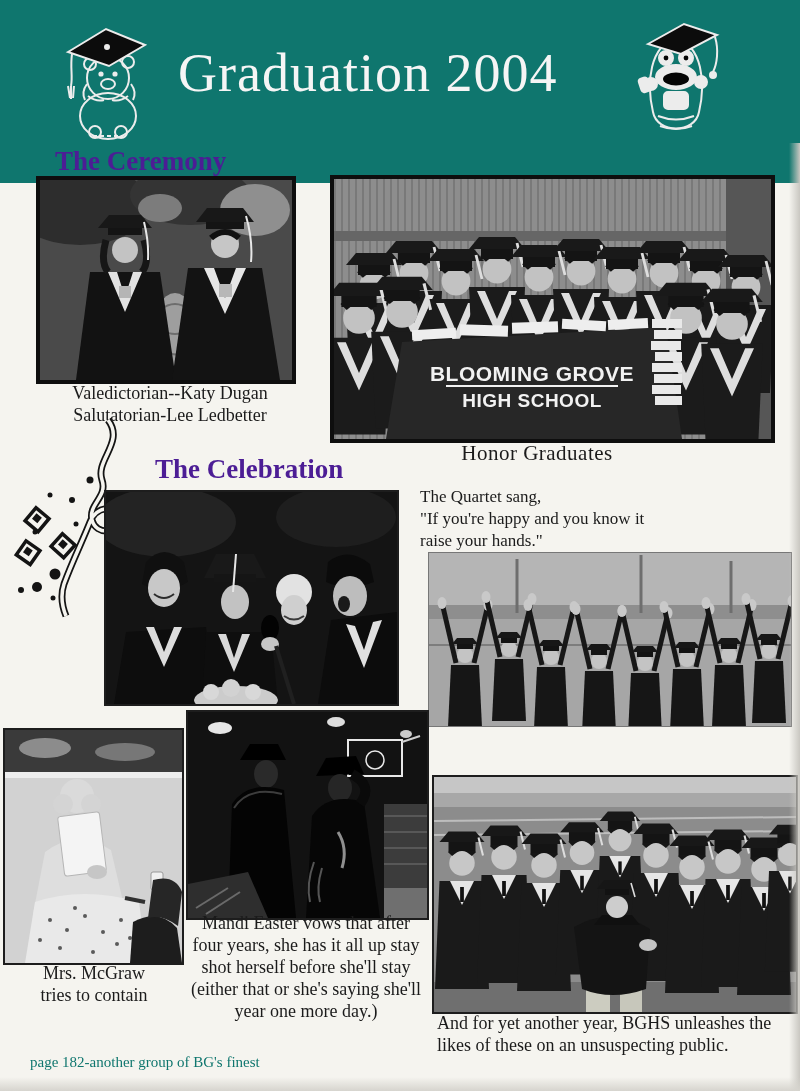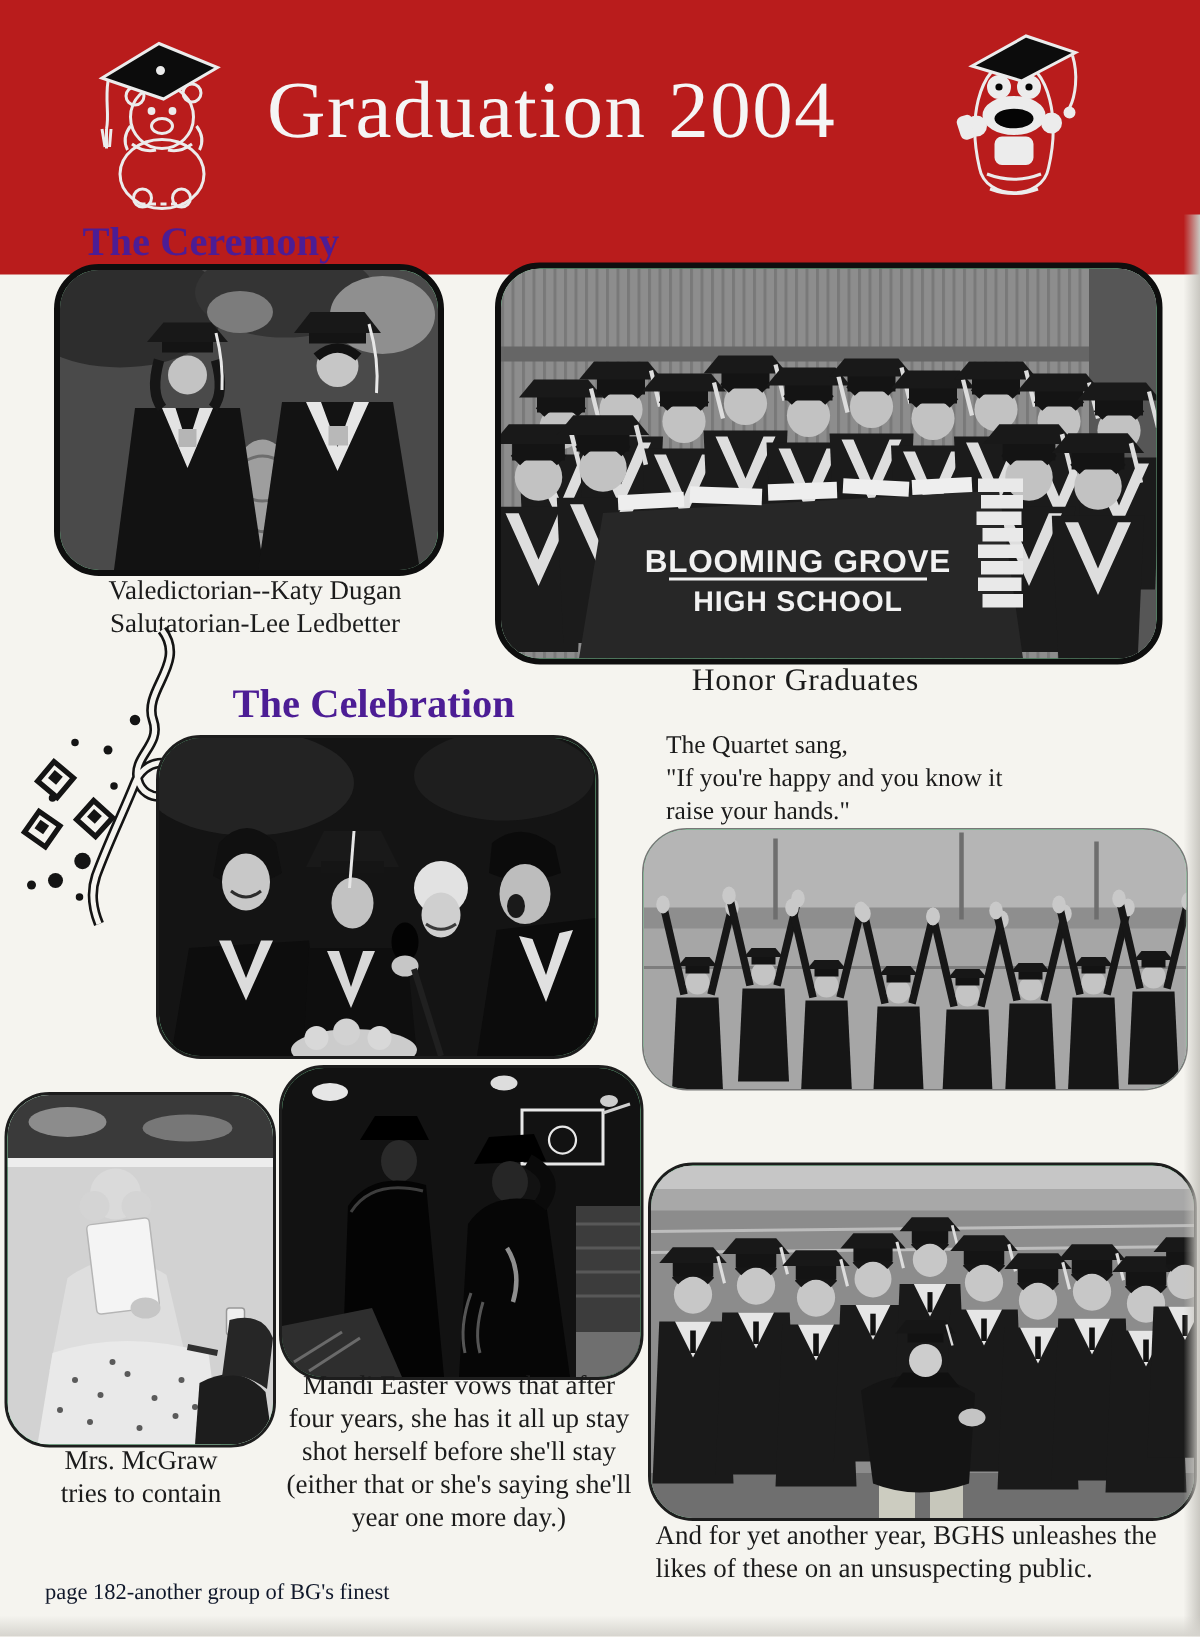--- a/index.html
+++ b/index.html
@@ -1,34 +1,34 @@
 <!DOCTYPE html>
 <html><head>
 <meta charset="utf-8">
 <style>
   html,body{margin:0;padding:0;background:#e9e8e4;}
   .page{position:relative;width:800px;height:1091px;background:#f5f4ef;overflow:hidden;
         font-family:"Liberation Serif",serif;color:#1b1b1b;}
   .abs{position:absolute;}
-  .banner{left:0;top:0;width:800px;height:183px;background:#b91c1c;}
+  .banner{left:0;top:0;width:800px;height:183px;background:#0f766e;}
   .banner-title{left:178px;top:42px;width:420px;color:#f5f5f5;font-size:54px;
         font-family:"Liberation Serif",serif;letter-spacing:1px;white-space:nowrap;}
   .section-heading{font-family:"Liberation Serif",serif;font-weight:bold;font-size:27px;color:#4c1d95;
         white-space:nowrap;}
-  .photo{background:#86efac;overflow:hidden;border-radius:30px;}
+  .photo{background:#7dd3fc;overflow:hidden;}
   .photo svg{display:block;}
   .frame-thick{border:4px solid #0e0e0e;}
   .frame-thin{border:2px solid #1d1d1d;}
   .frame-hair{border:1px solid #777;}
   .caption{text-align:center;line-height:1.22;font-size:18px;}
   .caption span{display:block;}
   .caption-left{text-align:left;}
   .honor-caption{font-size:21px;letter-spacing:.5px;}
   .quartet-text{font-size:17px;line-height:1.28;text-align:left;}
-  .footer-label{font-size:15px;color:#0f172a;white-space:nowrap;}
+  .footer-label{font-size:15px;color:#0f766e;white-space:nowrap;}
   .scan-edge-right{right:0;top:143px;width:11px;height:948px;
         background:linear-gradient(to right,rgba(190,188,182,0),#c9c7c1);}
   .scan-edge-bottom{left:0;top:1077px;width:800px;height:14px;
         background:linear-gradient(to bottom,rgba(205,203,197,0),#d6d4ce);}
 </style>
 </head>
 <body>
 
 <div class="page">
 
@@ -241,21 +241,21 @@
       <ellipse cx="164" cy="152" rx="9" ry="7" fill="#c6c6c6"></ellipse>
       <line x1="170" y1="154" x2="188" y2="212" stroke="#202020" stroke-width="4"></line>
 
       <ellipse cx="130" cy="208" rx="42" ry="14" fill="#cccccc"></ellipse>
       <circle cx="105" cy="200" r="8" fill="#d8d8d8"></circle>
         <circle cx="125" cy="196" r="9" fill="#d2d2d2"></circle>
       <circle cx="147" cy="200" r="8" fill="#d8d8d8"></circle>
     </svg>
   </div>
 
-  <div class="abs quartet-text" style="left:444px;top:486px;width:300px">
+  <div class="abs quartet-text" style="left:420px;top:486px;width:300px">
     <span style="display:block">The Quartet sang,</span>
     <span style="display:block">"If you're happy and you know it</span>
     <span style="display:block">raise your hands."</span>
   </div>
 
   <div class="abs photo frame-hair" style="left:428px;top:552px;width:362px;height:173px">
     <svg width="362" height="173" viewBox="0 0 362 173" xmlns="http://www.w3.org/2000/svg">
       <defs>
         <g id="cheer">
           <line x1="-9" y1="14" x2="-22" y2="-42" stroke="#171717" stroke-width="5"></line>

